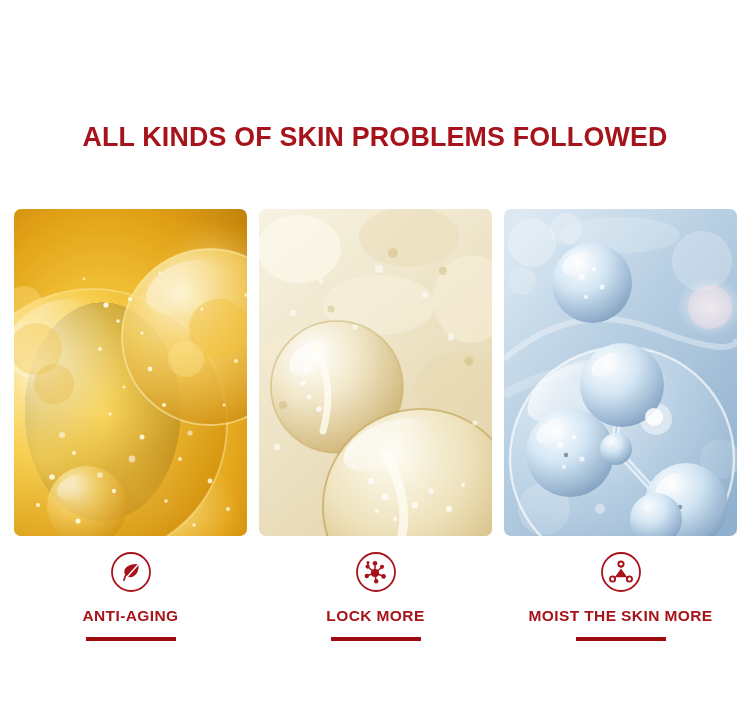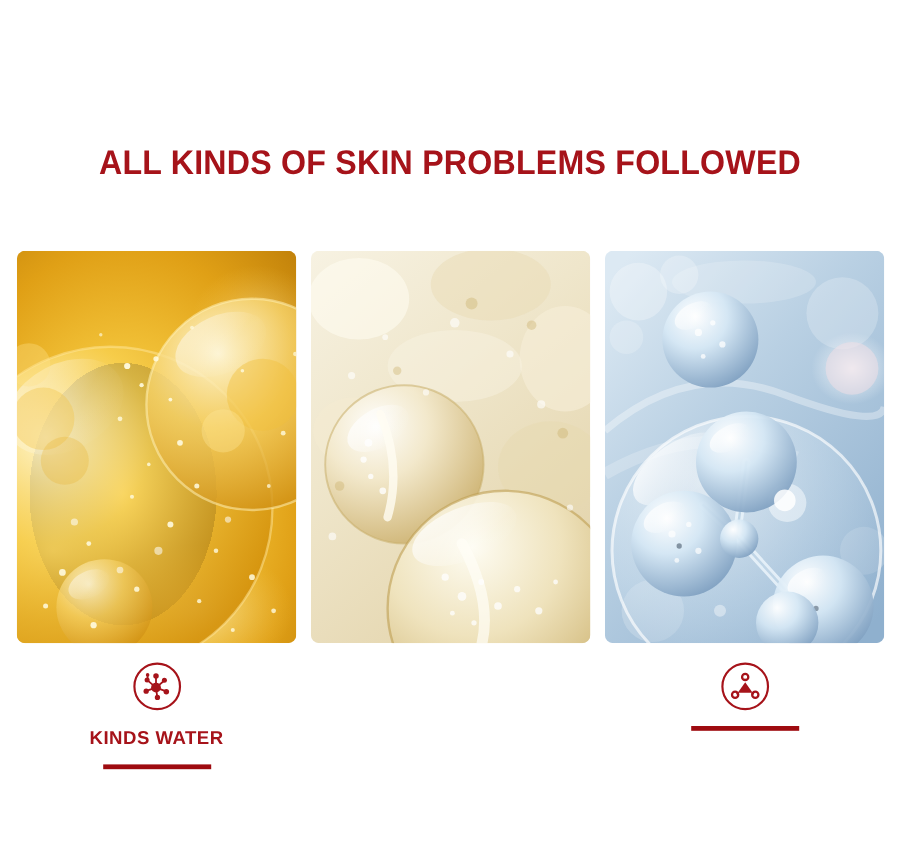--- a/index.html
+++ b/index.html
@@ -369,20 +369,30 @@
 
         <circle cx="150" cy="208" r="9" fill="#FFFFFF" opacity="0.85"></circle>
         <circle cx="96" cy="300" r="5" fill="#FFFFFF" opacity="0.4"></circle>
       </svg>
     </div>
 
   </div>
 
   <div class="features">
 
+    <div class="feature">
+      <svg class="icon-circle" viewBox="0 0 42 42">
+        <circle cx="21" cy="21" r="19" fill="none" stroke="#A6131A" stroke-width="1.8"></circle>
+        <path d="M28.5 13.2c0.6 5.6 -1.3 10.2 -5.2 12.2 -2.8 1.4 -6 0.8 -7.8 -1.3 -2 -2.3 -1.4 -5.8 1.1 -8 2.8 -2.5 7.4 -3.3 11.9 -2.9z" fill="#A6131A"></path>
+        <path d="M28.2 13.5 L13.8 29.4" stroke="#FFFFFF" stroke-width="1.5" stroke-linecap="round"></path>
+        <path d="M13.9 29.3 L15.6 24.2" stroke="#A6131A" stroke-width="1.7" stroke-linecap="round"></path>
+      </svg>
+      <div class="feature-label">ANTI-AGING</div>
+      <div class="feature-rule"></div>
+    </div>
 
     <div class="feature">
       <svg class="icon-circle" viewBox="0 0 42 42">
         <circle cx="21" cy="21" r="19" fill="none" stroke="#A6131A" stroke-width="1.8"></circle>
         <g stroke="#A6131A" stroke-width="1.5" stroke-linecap="round">
           <line x1="20" y1="22" x2="20" y2="13"></line>
           <line x1="20" y1="22" x2="13" y2="16"></line>
           <line x1="20" y1="22" x2="12.5" y2="24.5"></line>
           <line x1="20" y1="22" x2="26.5" y2="16.5"></line>
           <line x1="20" y1="22" x2="28" y2="25"></line>
@@ -393,33 +403,34 @@
           <circle cx="20" cy="22" r="4.1"></circle>
           <circle cx="20" cy="12.3" r="2.3"></circle>
           <circle cx="12.6" cy="15.6" r="2.1"></circle>
           <circle cx="11.8" cy="25" r="2.2"></circle>
           <circle cx="27" cy="15.8" r="2.1"></circle>
           <circle cx="28.6" cy="25.4" r="2.3"></circle>
           <circle cx="21.2" cy="30.2" r="2.2"></circle>
           <circle cx="13" cy="11.4" r="1.5"></circle>
         </g>
       </svg>
-      <div class="feature-label">KINDS WATER</div>
+      <div class="feature-label">LOCK MORE</div>
       <div class="feature-rule"></div>
     </div>
 
     <div class="feature">
       <svg class="icon-circle" viewBox="0 0 42 42">
         <circle cx="21" cy="21" r="19" fill="none" stroke="#A6131A" stroke-width="1.8"></circle>
         <path d="M21 17.5 L14.8 26.2 L27.2 26.2 Z" fill="#A6131A"></path>
         <line x1="21" y1="16.6" x2="21" y2="14.6" stroke="#A6131A" stroke-width="1.7"></line>
         <line x1="15.6" y1="26.4" x2="13.7" y2="27.1" stroke="#A6131A" stroke-width="1.7"></line>
         <line x1="26.4" y1="26.4" x2="28.3" y2="27.1" stroke="#A6131A" stroke-width="1.7"></line>
         <circle cx="21" cy="13.1" r="2.6" fill="none" stroke="#A6131A" stroke-width="1.9"></circle>
         <circle cx="12.6" cy="28" r="2.6" fill="none" stroke="#A6131A" stroke-width="1.9"></circle>
         <circle cx="29.4" cy="28" r="2.6" fill="none" stroke="#A6131A" stroke-width="1.9"></circle>
       </svg>
+      <div class="feature-label">MOIST THE SKIN MORE</div>
       <div class="feature-rule"></div>
     </div>
 
   </div>
 
 </div>
 
 </body></html>

